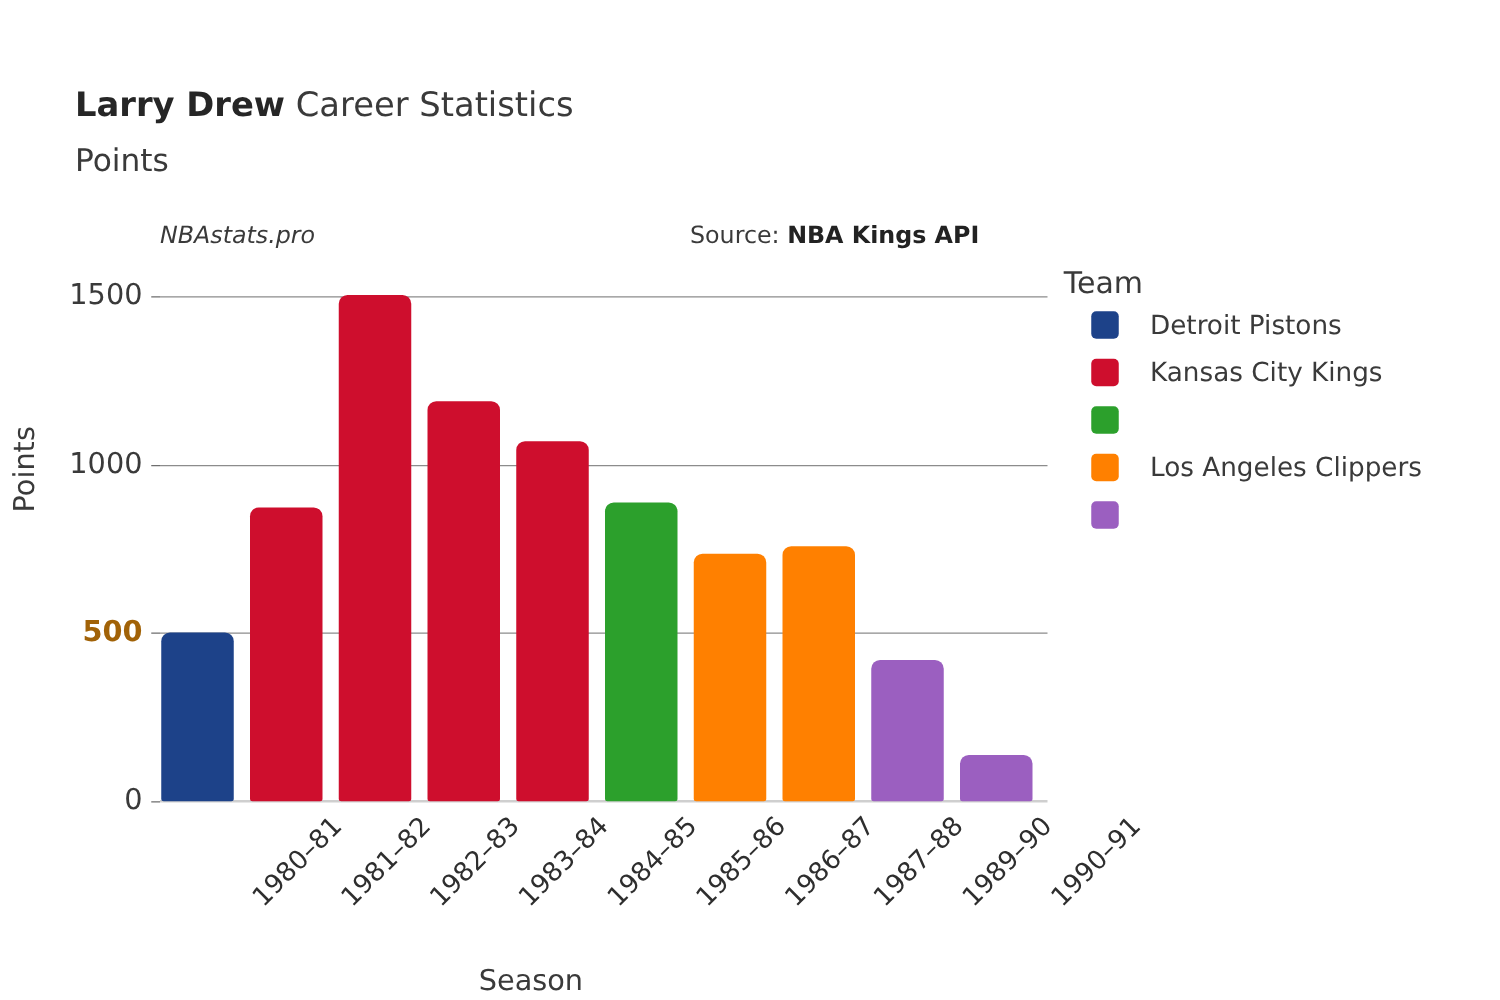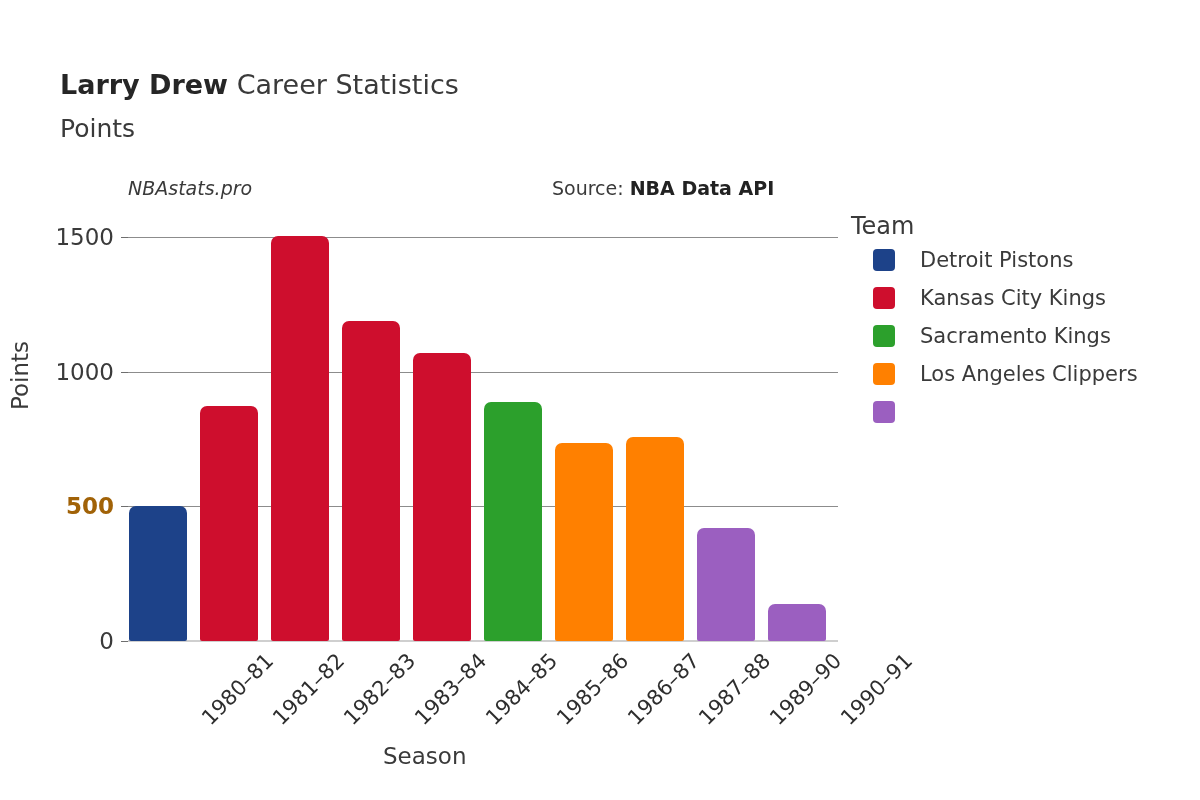--- a/index.html
+++ b/index.html
@@ -113,21 +113,21 @@
     font-size: 23px;
     color: #3a3a3a;
     transform-origin: center center;
     transform: rotate(-90deg);
     text-align: center;
     white-space: nowrap;
   }
   .xlabel-title {
     position: absolute;
     left: 383px;
-    top: 743px;
+    top: 772px;
     font-size: 23px;
     color: #3a3a3a;
     white-space: nowrap;
   }
 
   
   .xtick {
     position: absolute;
     top: 650px;
     font-size: 21px;
@@ -176,21 +176,21 @@
 
 <div id="root">
 
   <div class="title">
     <span class="strong">Larry Drew</span><span> Career Statistics</span>
   </div>
   <div class="subtitle">Points</div>
 
   <div class="watermark">NBAstats.pro</div>
   <div class="source">
-    <span>Source: </span><span class="strong">NBA Data API</span>
+    <span>Source: </span><span class="strong">NBA Kings API</span>
   </div>
 
   <div class="ylabel-title">Points</div>
   <div class="xlabel-title">Season</div>
 
   <div class="plot" id="plot">
       <div class="gridline baseline" style="top: 416px;"></div>
       <div class="tick-mark" style="top: 417px;"></div>
       <div class="gridline" style="top: 282.484px;"></div>
       <div class="tick-mark" style="top: 282.484px;"></div>
@@ -236,21 +236,20 @@
         <div class="legend-item">
           <span class="swatch" style="background: rgb(29, 66, 137);"></span>
           <span class="legend-label">Detroit Pistons</span>
         </div>
         <div class="legend-item">
           <span class="swatch" style="background: rgb(206, 14, 45);"></span>
           <span class="legend-label">Kansas City Kings</span>
         </div>
         <div class="legend-item">
           <span class="swatch" style="background: rgb(44, 160, 44);"></span>
-          <span class="legend-label">Sacramento Kings</span>
         </div>
         <div class="legend-item">
           <span class="swatch" style="background: rgb(255, 128, 0);"></span>
           <span class="legend-label">Los Angeles Clippers</span>
         </div>
         <div class="legend-item">
           <span class="swatch" style="background: rgb(155, 95, 192);"></span>
         </div>
       </div>
   </div>

